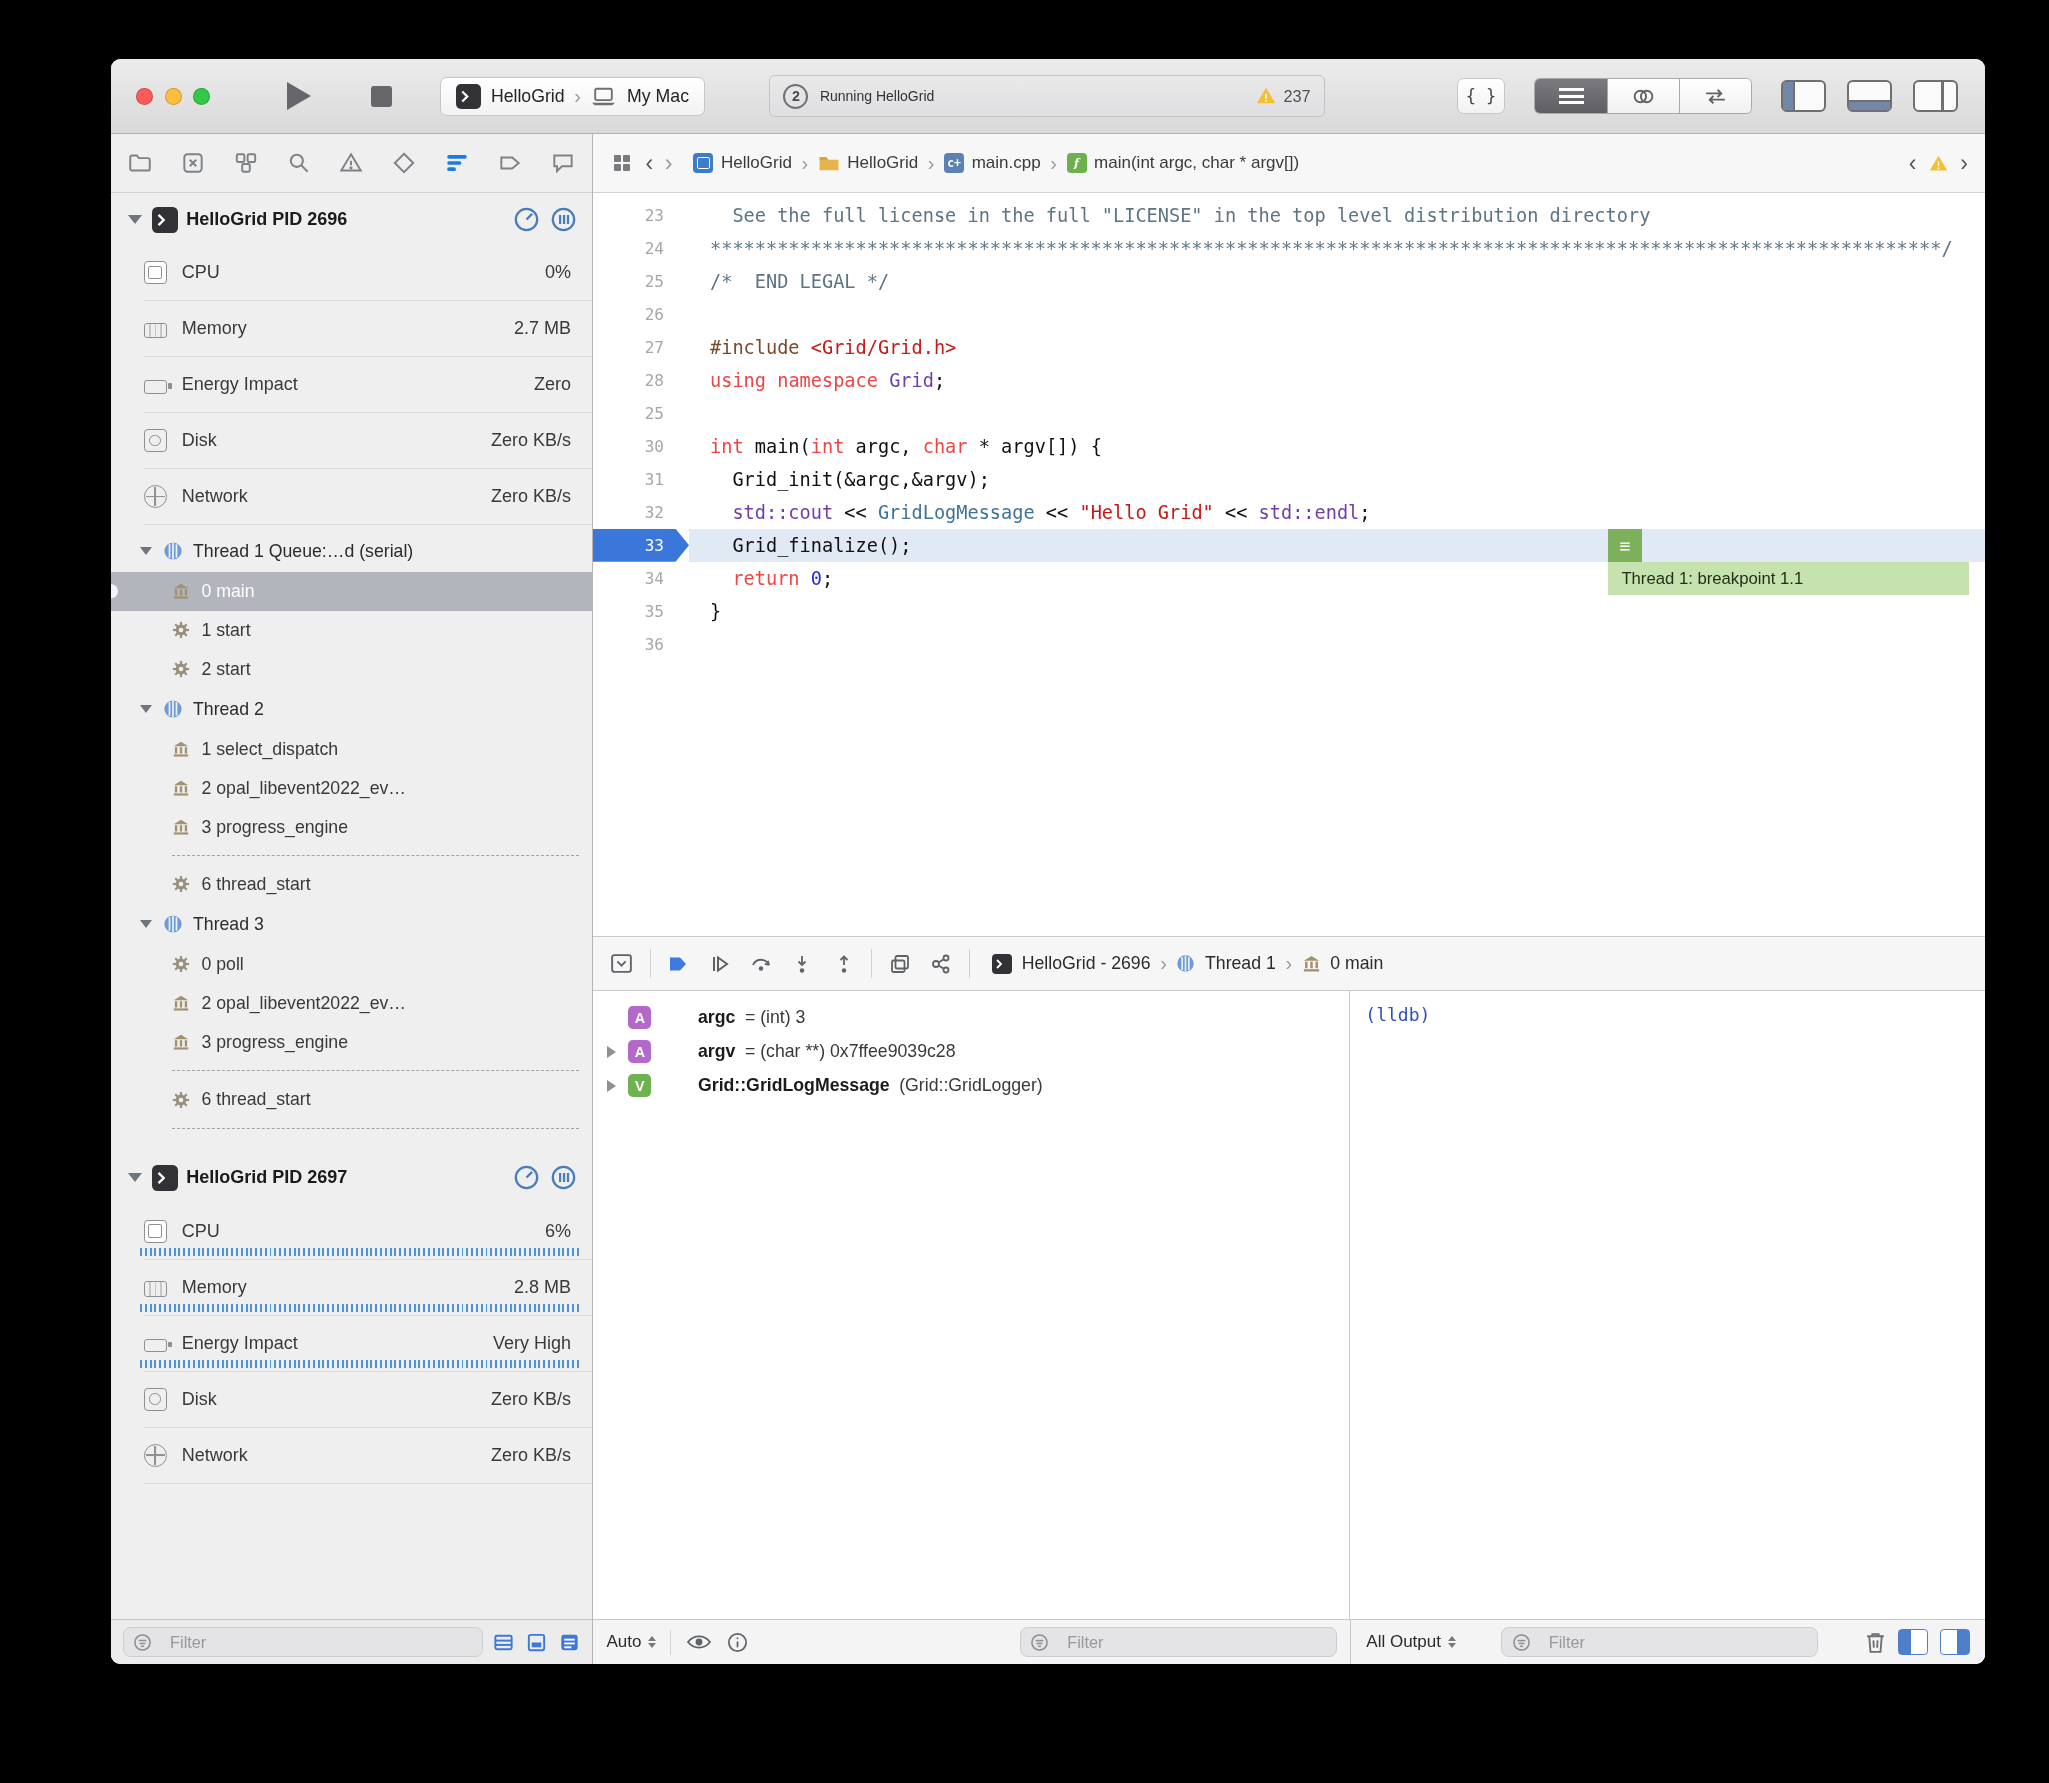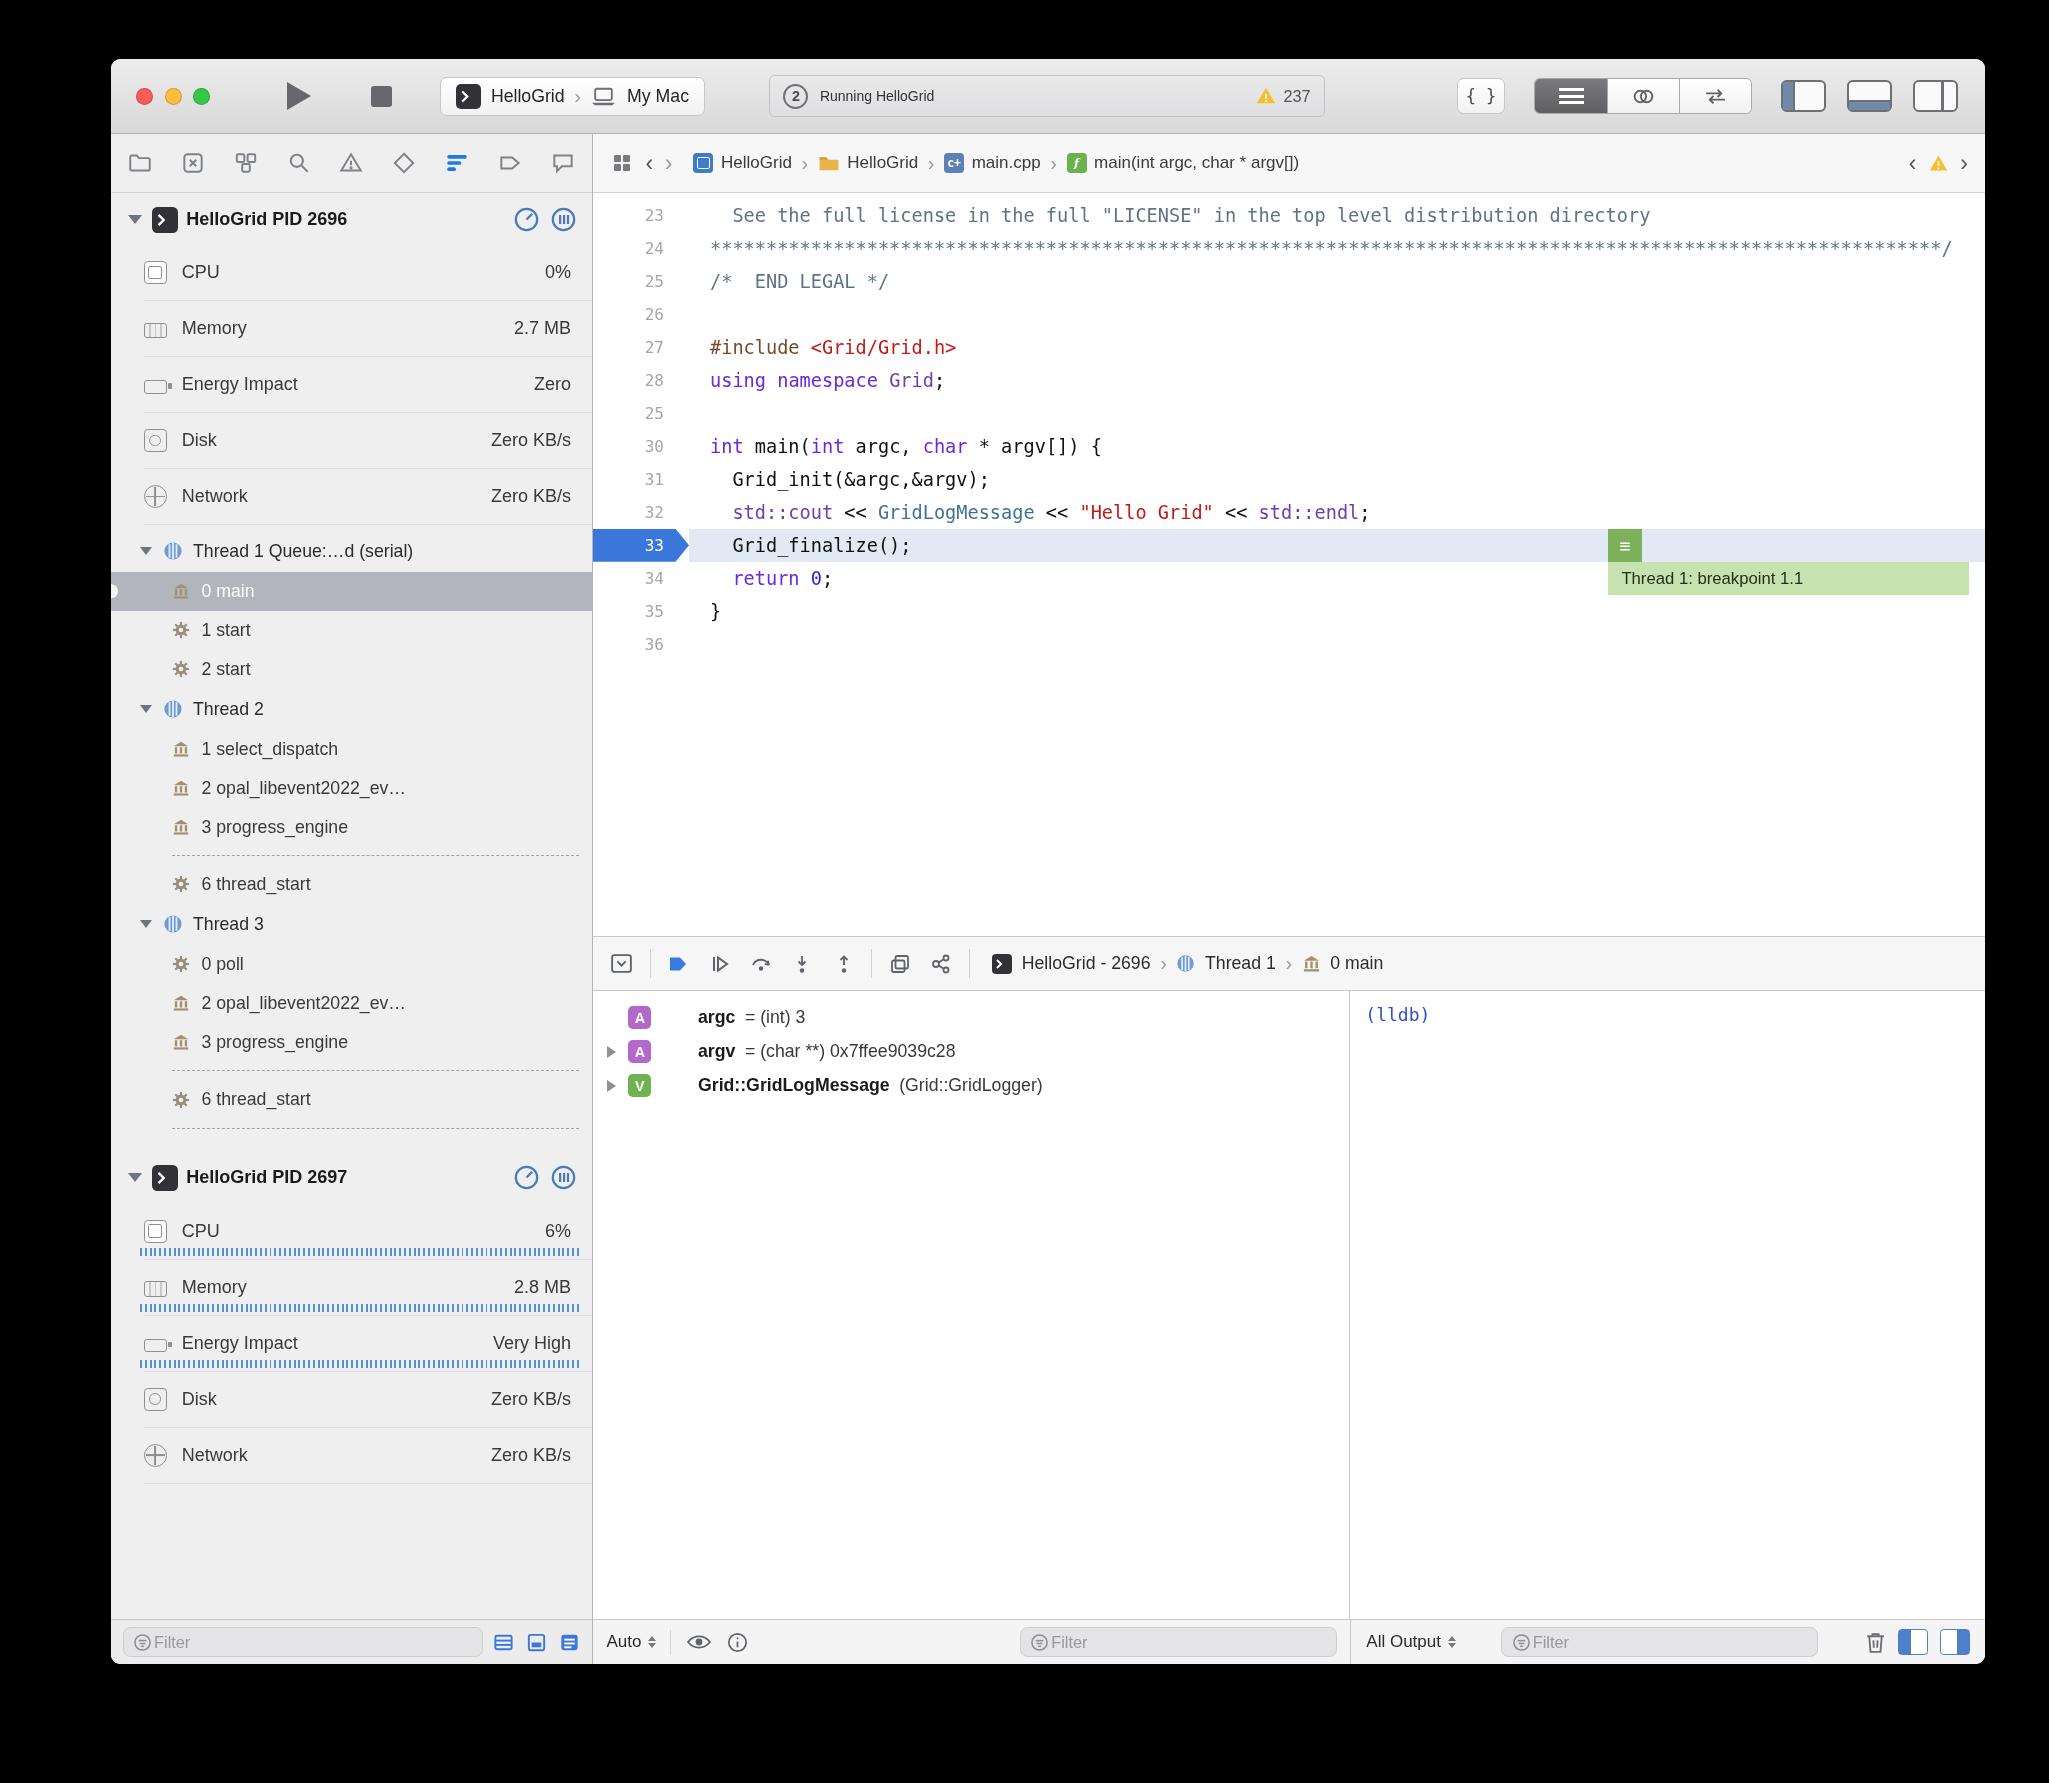--- a/index.html
+++ b/index.html
@@ -68,21 +68,21 @@
   .thread-name { font-size:17.7px; color:#2B2B2E; white-space:nowrap; }
   .frame-row { display:flex; align-items:center; height:39px; padding-left:61px; gap:11.5px; position:relative; }
   .frame-row.selected { background:#B2B6BC; }
   .frame-row.selected .fr-label { color:#FFFFFF; }
   .frame-row.selected::before { content:""; position:absolute; left:-6.7px; top:50%; transform:translateY(-50%); width:13.4px; height:13.4px; border-radius:50%; background:#F4F4F5; }
   .fr-icon { width:18px; height:18px; flex:none; }
   .fr-label { font-size:17.7px; color:#39393C; white-space:nowrap; }
   .frame-gap { border-top:1.9px dashed #A3A3A6; margin:8.6px 13.4px 8.6px 61px; height:0; }
   .proc-section.second { margin-top:23px; }
   .sidebar-footer { height:45px; flex:none; border-top:1px solid #C4C4C6; background:#ECECED; display:flex; align-items:center; padding:0 11.5px; gap:9.6px; }
-  .filter-pill { display:flex; align-items:center; gap:2px; background:#E4E4E6; border:1px solid #CDCDD0; border-radius:7.6px; height:30px; padding:0 9.6px; }
+  .filter-pill { display:flex; align-items:center; gap:18px; background:#E4E4E6; border:1px solid #CDCDD0; border-radius:7.6px; height:30px; padding:0 9.6px; }
   .filter-pill input { border:none; background:transparent; outline:none; font-size:16.3px; color:#333; width:100%; font-family:inherit; }
   .filter-pill input::placeholder { color:#98989D; }
   .sb-pill { flex:1; }
   .sb-ftr-ic { width:23px; height:23px; flex:none; }
 
   
   .main { flex:1; display:flex; flex-direction:column; background:#fff; min-width:0; }
   .jumpbar { height:59px; flex:none; background:#F7F7F8; border-bottom:1px solid #D2D2D3; display:flex; align-items:center; padding:0 17px; gap:11.5px; }
   .chev { font-size:23px; color:#55555A; line-height:1; }
   .chev.fwd { color:#9A9A9E; }
@@ -96,21 +96,21 @@
   .jb-right { margin-left:auto; display:flex; align-items:center; gap:11.5px; }
 
   
   .editor { height:743px; flex:none; overflow:hidden; font-family:"DejaVu Sans Mono",monospace; padding-top:5.7px; background:#fff; }
   .code-line { display:flex; align-items:stretch; height:33px; line-height:33px; white-space:pre; }
   .gutter { width:96px; flex:none; text-align:right; padding-right:25px; font-size:16px; color:#A6A6A8; }
   .gutter.bp { background:#3B76DB; color:#fff; clip-path:polygon(0 0,86% 0,100% 50%,86% 100%,0 100%); }
   .code-area { flex:1; position:relative; padding-left:21px; font-size:18.6px; color:#000; }
   .code-line.hl .code-area { background:#E0E9F4; }
   .tok-comment{color:#5D7483} .tok-prep{color:#78492A} .tok-string{color:#C41A16}
-  .tok-kw{color:#6d28d9} .tok-type{color:#703DAA} .tok-std{color:#703DAA}
+  .tok-kw{color:#ef4444} .tok-type{color:#703DAA} .tok-std{color:#703DAA}
   .tok-global{color:#3E7396} .tok-num{color:#272AD8} .tok-plain{color:#101010}
   .annot { position:absolute; right:16px; top:0; bottom:0; width:361px; display:flex;flex-direction:column; }
   .annot-icon { width:34px; background:#7CB05A; color:#fff; display:flex; align-items:center; justify-content:center; font-size:18px; }
   .annot-icon::before{content:"≡"}
   .annot-text { flex:1; background:#C6E2AF; color:#22301A; font-family:"Liberation Sans",sans-serif; font-size:16.7px; display:flex; align-items:center; padding-left:13.4px; white-space:nowrap; }
 
   
   .debugbar { height:55px; flex:none; border-top:1px solid #C9C9CB; border-bottom:1px solid #C9C9CB; background:#F6F6F7; display:flex; align-items:center; padding:0 15.3px; gap:14.3px; }
   .dbg-ic { width:27px; height:27px; display:flex; align-items:center; justify-content:center; flex:none; }
   .vsep { width:1px; height:29px; background:#D2D2D4; flex:none; }

